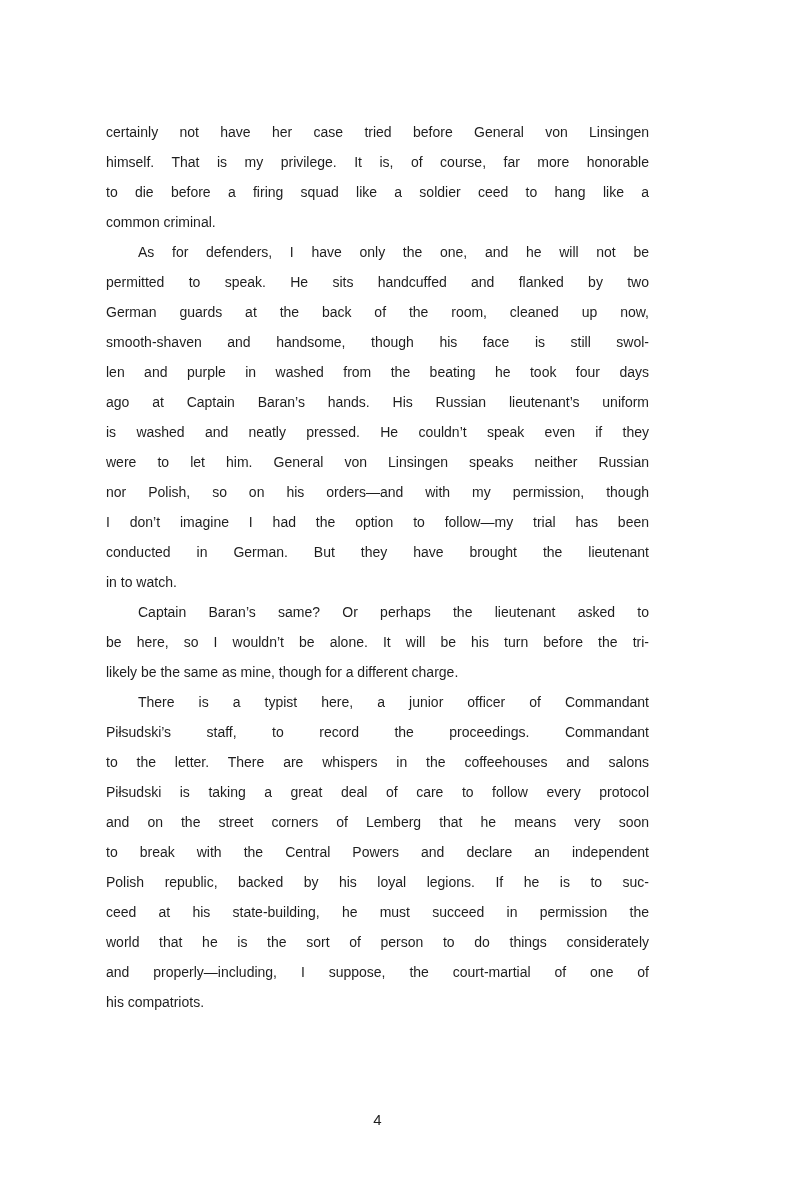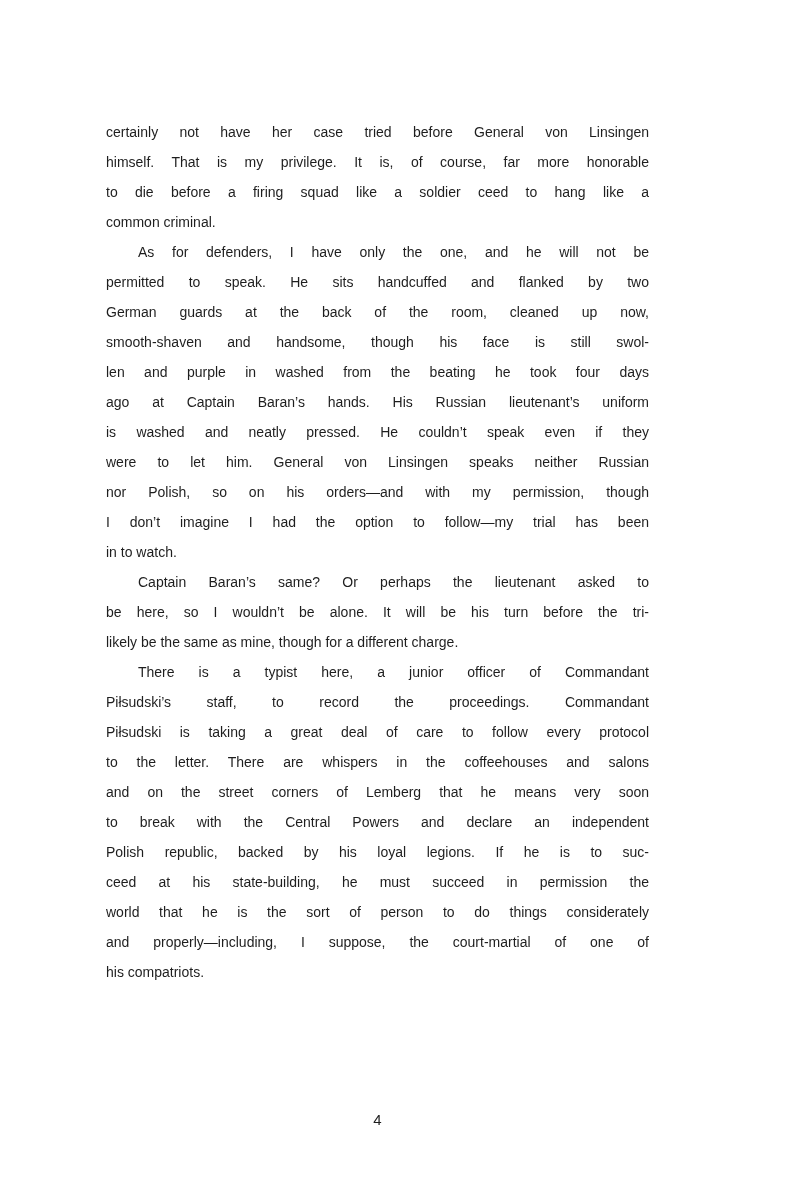--- a/index.html
+++ b/index.html
@@ -66,32 +66,33 @@
         <div class="line">As for defenders, I have only the one, and he will not be</div>
         <div class="line">permitted to speak. He sits handcuffed and flanked by two</div>
         <div class="line">German guards at the back of the room, cleaned up now,</div>
         <div class="line">smooth-shaven and handsome, though his face is still swol-</div>
         <div class="line">len and purple in washed from the beating he took four days</div>
         <div class="line">ago at Captain Baran’s hands. His Russian lieutenant’s uniform</div>
         <div class="line">is washed and neatly pressed. He couldn’t speak even if they</div>
         <div class="line">were to let him. General von Linsingen speaks neither Russian</div>
         <div class="line">nor Polish, so on his orders—and with my permission, though</div>
         <div class="line">I don’t imagine I had the option to follow—my trial has been</div>
+        <div class="line">conducted in German. But they have brought the lieutenant</div>
         <div class="line para-end">in to watch.</div>
       </div>
       <div class="para indent">
         <div class="line">Captain Baran’s same? Or perhaps the lieutenant asked to</div>
         <div class="line">be here, so I wouldn’t be alone. It will be his turn before the tri-</div>
         <div class="line para-end">likely be the same as mine, though for a different charge.</div>
       </div>
       <div class="para indent">
         <div class="line">There is a typist here, a junior officer of Commandant</div>
         <div class="line">Piłsudski’s staff, to record the proceedings. Commandant</div>
+        <div class="line">to the letter. There are whispers in the coffeehouses and salons</div>
         <div class="line">Piłsudski is taking a great deal of care to follow every protocol</div>
-        <div class="line">to the letter. There are whispers in the coffeehouses and salons</div>
         <div class="line">and on the street corners of Lemberg that he means very soon</div>
         <div class="line">to break with the Central Powers and declare an independent</div>
         <div class="line">Polish republic, backed by his loyal legions. If he is to suc-</div>
         <div class="line">ceed at his state-building, he must succeed in permission the</div>
         <div class="line">world that he is the sort of person to do things considerately</div>
         <div class="line">and properly—including, I suppose, the court-martial of one of</div>
         <div class="line para-end">his compatriots.</div>
       </div>
     </div>
   <div class="folio">4</div>

